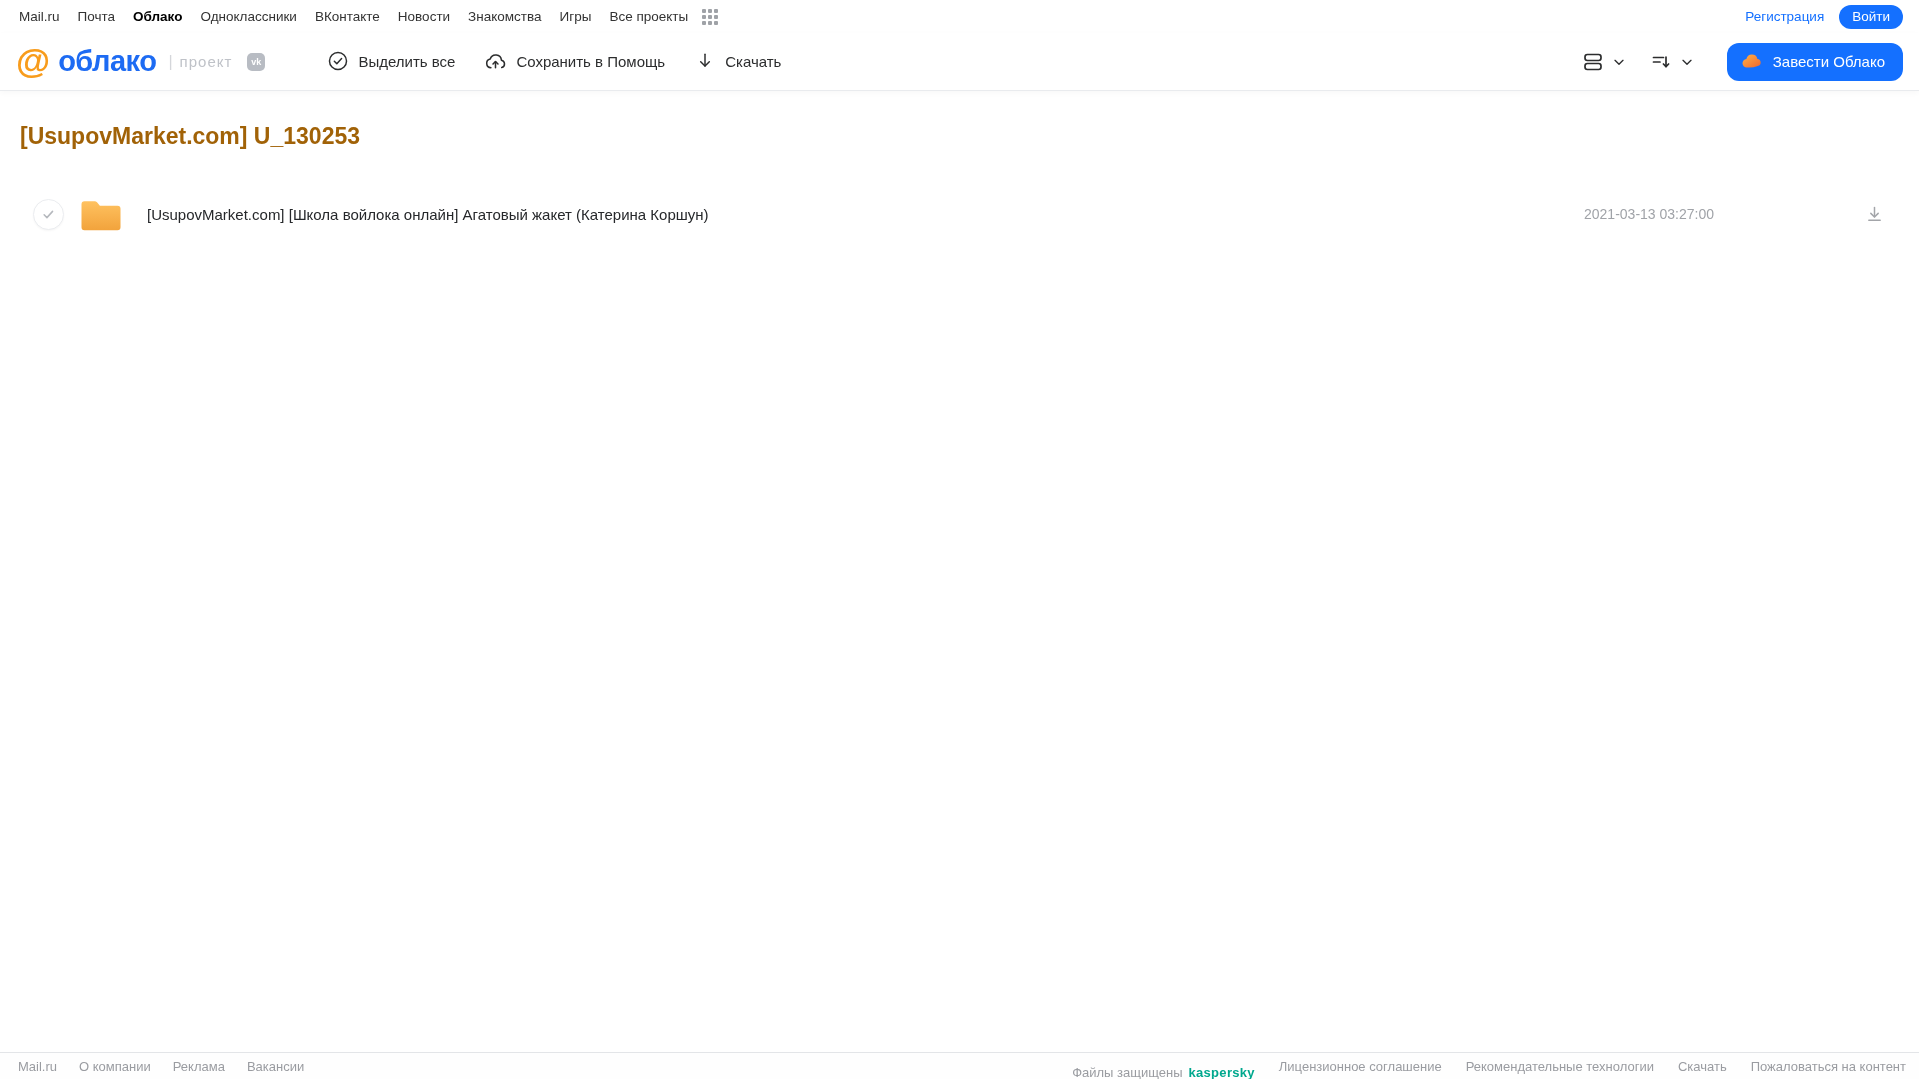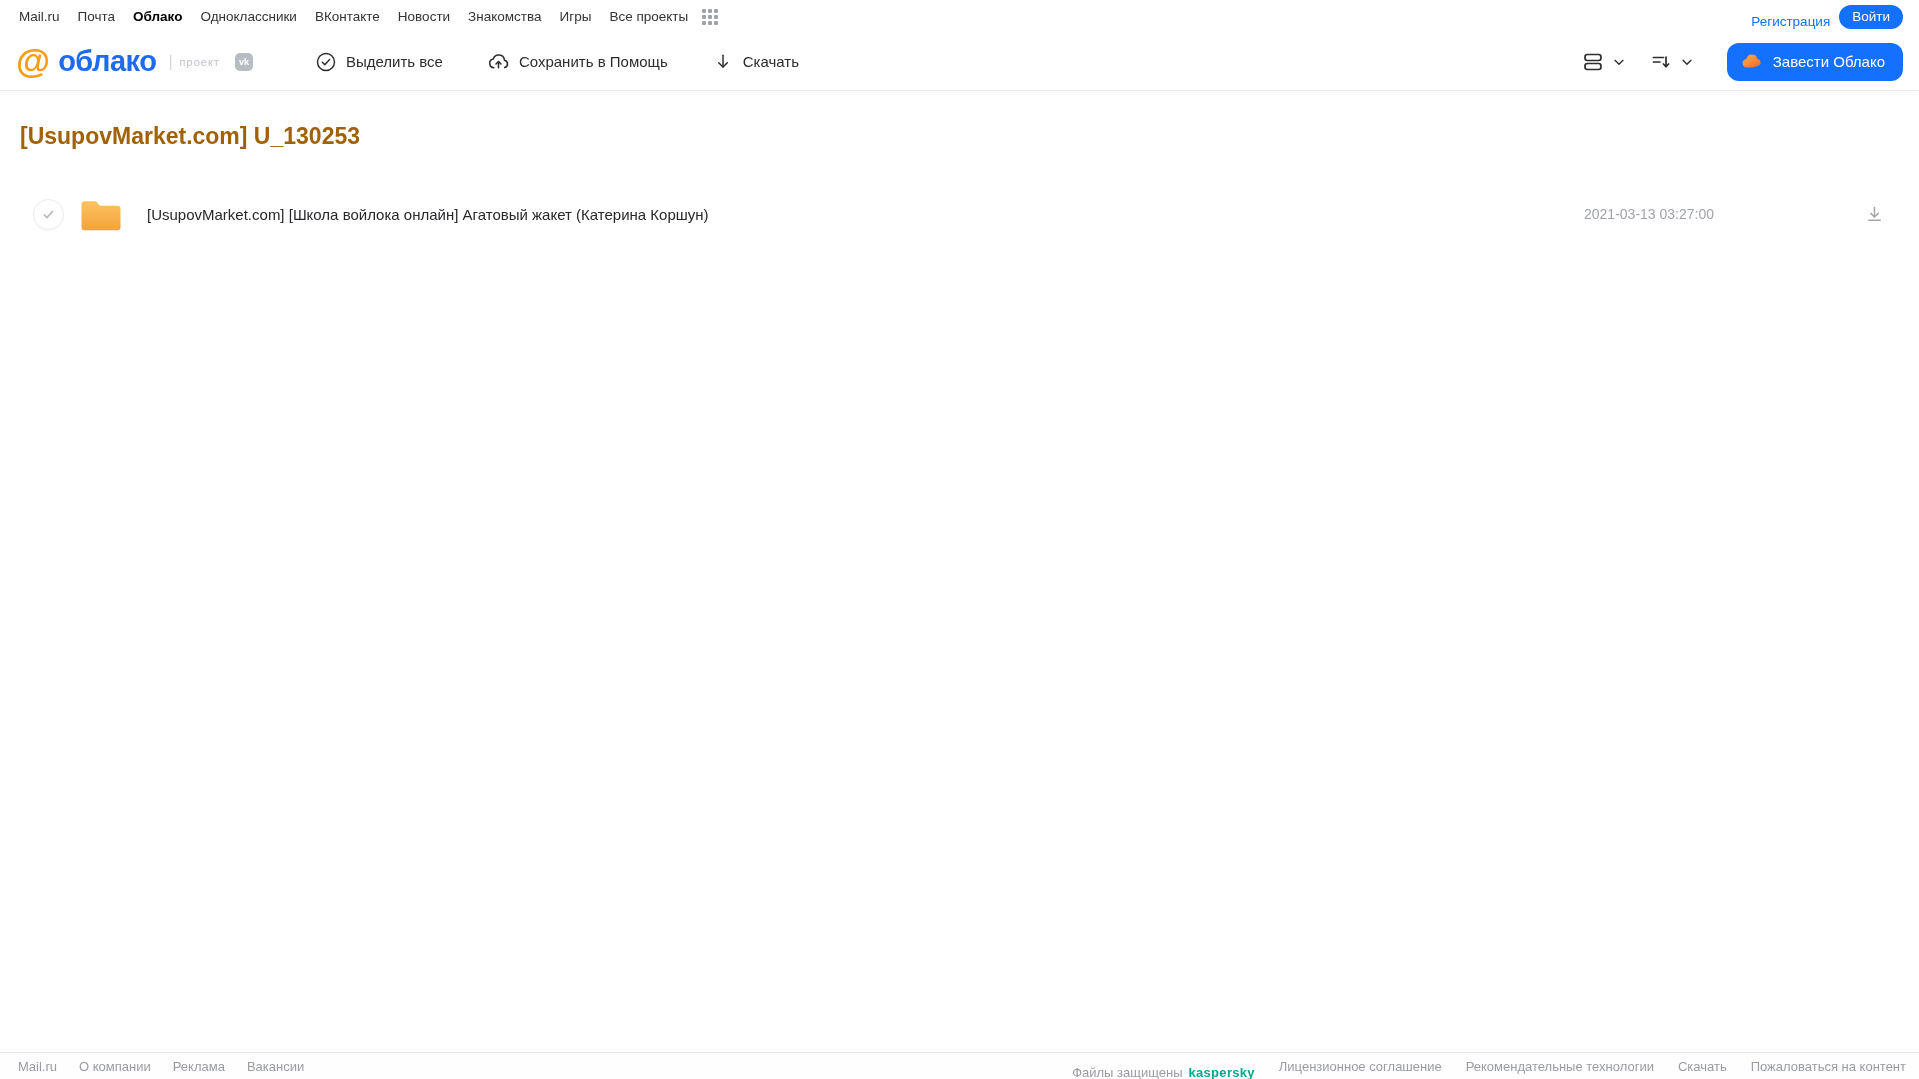--- a/index.html
+++ b/index.html
@@ -7,36 +7,36 @@
   body { font-family:"Liberation Sans","DejaVu Sans",sans-serif; color:#2c2d2e; }
   .page { width:1919px; height:1079px; display:flex; flex-direction:column; background:#fff; overflow:hidden; }
 
   
   .top-strip { height:33px; display:flex; align-items:center; padding:0 16px 0 19px; flex:none; }
   .top-links { display:flex; align-items:center; gap:18px; }
   .top-link { font-size:13.5px; color:#333; text-decoration:none; cursor:pointer; white-space:nowrap; }
   .top-link.active { font-weight:bold; color:#000; }
   .grid-icon { display:inline-grid; grid-template-columns:repeat(3,4px); grid-gap:2px; margin-left:-4px; cursor:pointer; }
   .grid-icon i { width:4px; height:4px; background:#9fa2a7; border-radius:1px; }
-  .top-right { margin-left:auto; display:flex; align-items:flex-end; gap:9px; }
+  .top-right { margin-left:auto; display:flex; align-items:center; gap:15px; }
   .reg-link { font-size:13.5px; color:#1470ff; cursor:pointer; }
   .login-btn { background:#1470ff; color:#fff; font-size:13.5px; border:none; border-radius:14px; padding:4px 13px; cursor:pointer; line-height:16px; }
 
   
   .header { height:58px; display:flex; align-items:center; padding:0 16px; flex:none;
             border-bottom:1px solid #e9ebee; box-shadow:0 2px 6px rgba(0,0,0,0.03); }
   .logo { display:flex; align-items:center; gap:8px; cursor:pointer; }
   .logo-at { font-size:35px; font-weight:bold; color:#f89c1c; line-height:1; margin-top:-3px; }
   .logo-word { font-size:29px; font-weight:bold; color:#1d6bf3; letter-spacing:-0.5px; }
   .project { display:flex; align-items:center; gap:7px; margin-left:12px; }
   .project-bar { color:#d4d6da; font-size:16px; }
-  .project-label { color:#bfc2c8; font-size:11px; letter-spacing:1px; }
+  .project-label { color:#bfc2c8; font-size:15px; letter-spacing:1px; }
   .vk-badge { width:18px; height:18px; background:#b8bcc3; border-radius:5px; color:#fff; font-size:9px; font-weight:bold;
               display:flex; align-items:center; justify-content:center;margin-left:8px; }
-  .toolbar { display:flex; align-items:center; gap:44px; margin-left:62px; }
+  .toolbar { display:flex; align-items:flex-start; gap:29px; margin-left:62px; }
   .tool-item { display:flex; align-items:center; gap:9px; font-size:15px; color:#2c2d2e; cursor:pointer; white-space:nowrap; }
   .header-right { margin-left:auto; display:flex; align-items:center; gap:22px; }
   .icon-group { display:flex; align-items:center; gap:6px; cursor:pointer; }
   .get-cloud-btn { display:flex; align-items:center; gap:9px; background:#1470ff; color:#fff; border:none;
                    border-radius:12px; height:38px; padding:0 18px 0 13px; font-size:15px; cursor:pointer; margin-left:10px; }
 
   
   .main { flex:1; overflow:hidden; }
   .page-title { font-size:23px; font-weight:bold; color:#a16207; margin:32px 0 0 20px; font-family:"Liberation Sans","DejaVu Sans",sans-serif; }
   .file-row { display:flex; align-items:center; margin-top:40px; padding:0 34px 0 33px; height:48px; cursor:pointer; }

